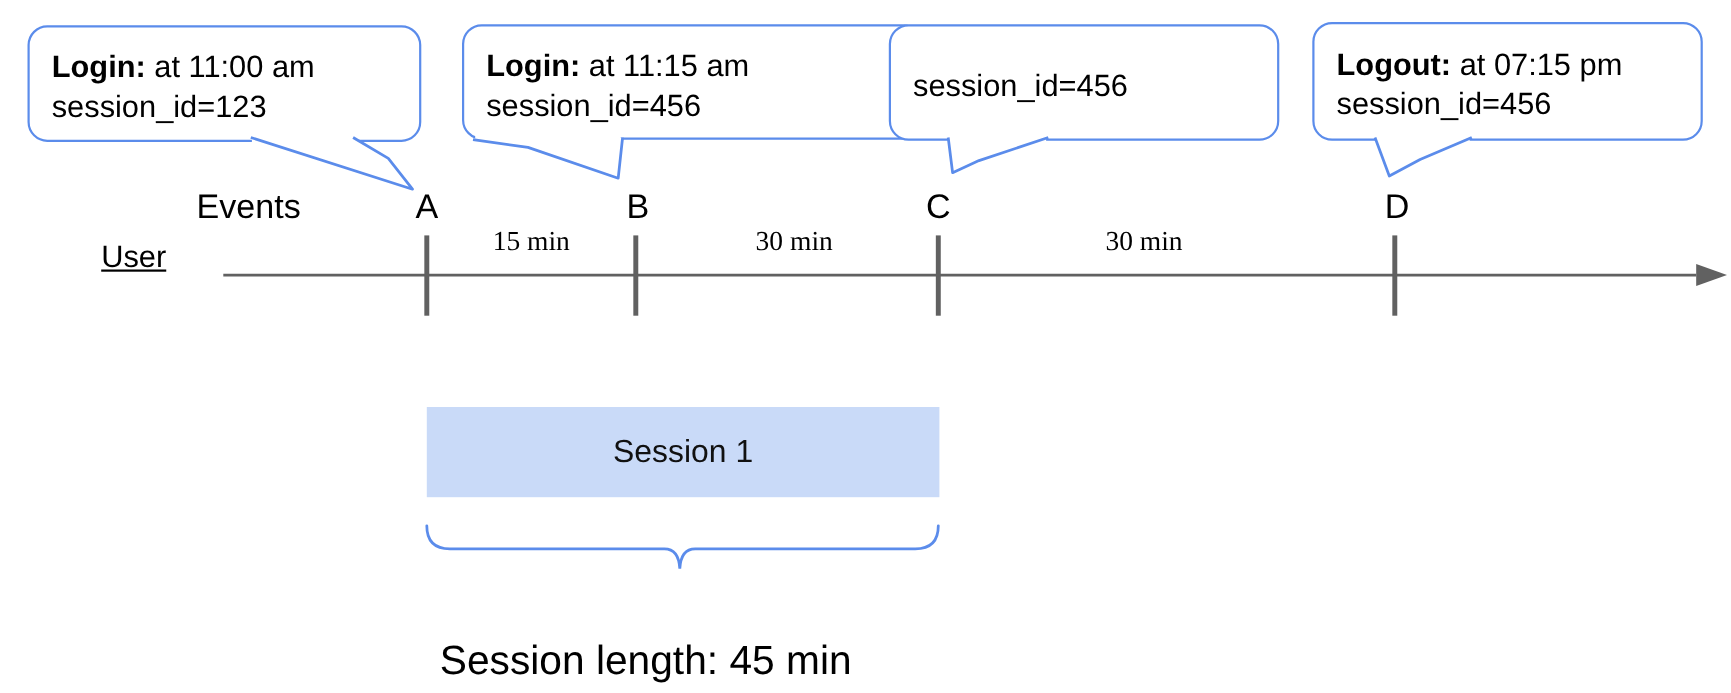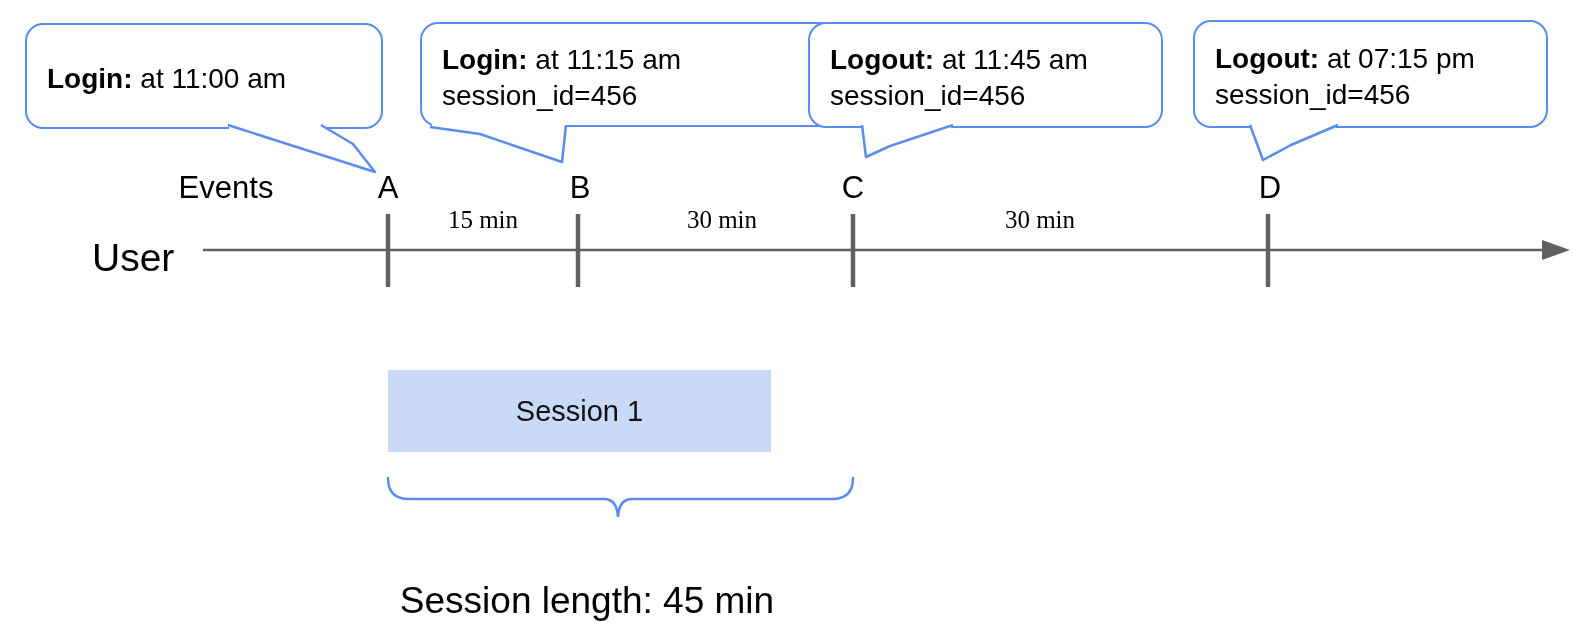--- a/index.html
+++ b/index.html
@@ -15,47 +15,47 @@
   .b1{left:25px;top:23px;width:358px;height:106px;}
   .b2{left:420px;top:22px;width:419px;height:105px;}
   .b3{left:808px;top:22px;width:355px;height:106px;}
   .b4{left:1193px;top:20px;width:355px;height:108px;}
 
   
   svg.shapes{position:absolute;left:0;top:0;pointer-events:none;}
 
   
   .lbl{position:absolute;white-space:nowrap;text-align:right;}
-  .user-label{left:92px;top:236px;font-size:39px;}
+  .user-label{left:92px;top:218px;font-size:28px;text-decoration:underline;}
   .events-label{left:226px;top:170px;font-size:31px;transform:translateX(-50%);}
   .marker{top:170px;font-size:31px;transform:translateX(-50%);}
   .m-a{left:388px;} .m-b{left:580px;} .m-c{left:853px;} .m-d{left:1270px;}
   .interval{top:206px;font-size:25px;transform:translateX(-50%);font-family:Liberation Serif, serif;}
   .i-1{left:483px;} .i-2{left:722px;} .i-3{left:1040px;}
 
   
-  .session-box{position:absolute;left:388px;top:370px;width:383px;height:82px;
+  .session-box{position:absolute;left:388px;top:370px;width:466px;height:82px;
                background:#c9daf8;display:flex;align-items:center;justify-content:center;
                font-size:29px;color:#111;}
   .session-length{left:587px;top:580px;font-size:37px;transform:translateX(-50%);}
 </style>
 </head>
 <body>
 
 <div class="canvas">
 
   <div class="bubble b1">
     <div><b>Login:</b><span> at 11:00 am</span></div>
+    <div>session_id=123</div>
   </div>
   <div class="bubble b2">
     <div><b>Login:</b><span> at 11:15 am</span></div>
     <div>session_id=456</div>
   </div>
   <div class="bubble b3">
-    <div><b>Logout:</b><span> at 11:45 am</span></div>
     <div>session_id=456</div>
   </div>
   <div class="bubble b4">
     <div><b>Logout:</b><span> at 07:15 pm</span></div>
     <div>session_id=456</div>
   </div>
 
   <div class="session-box">
     <span>Session 1</span>
   </div>

